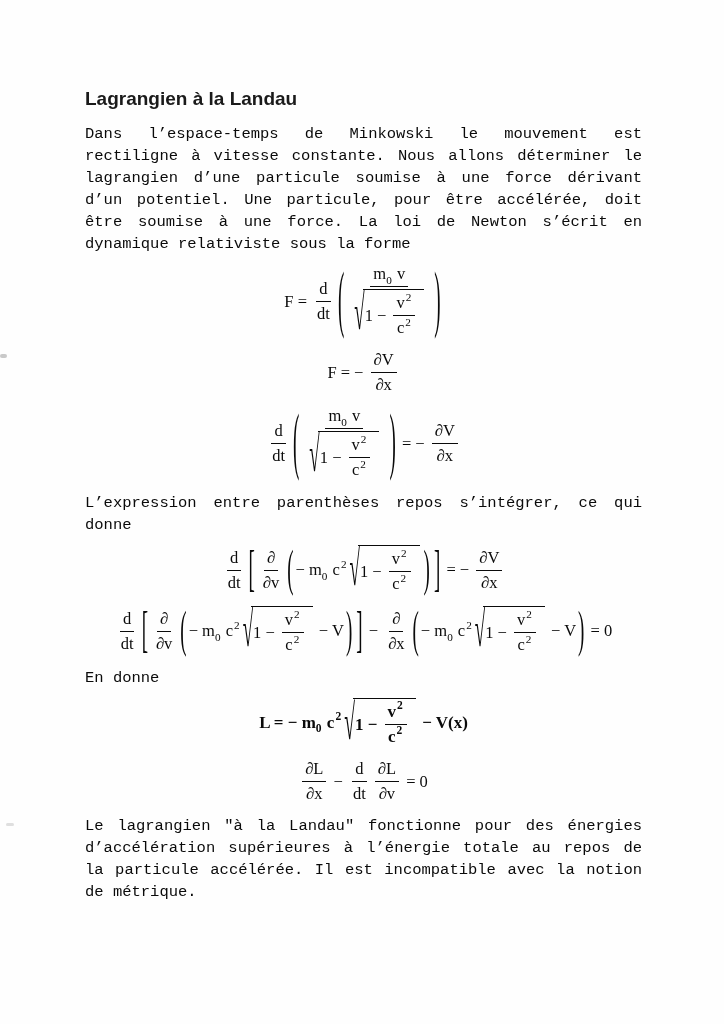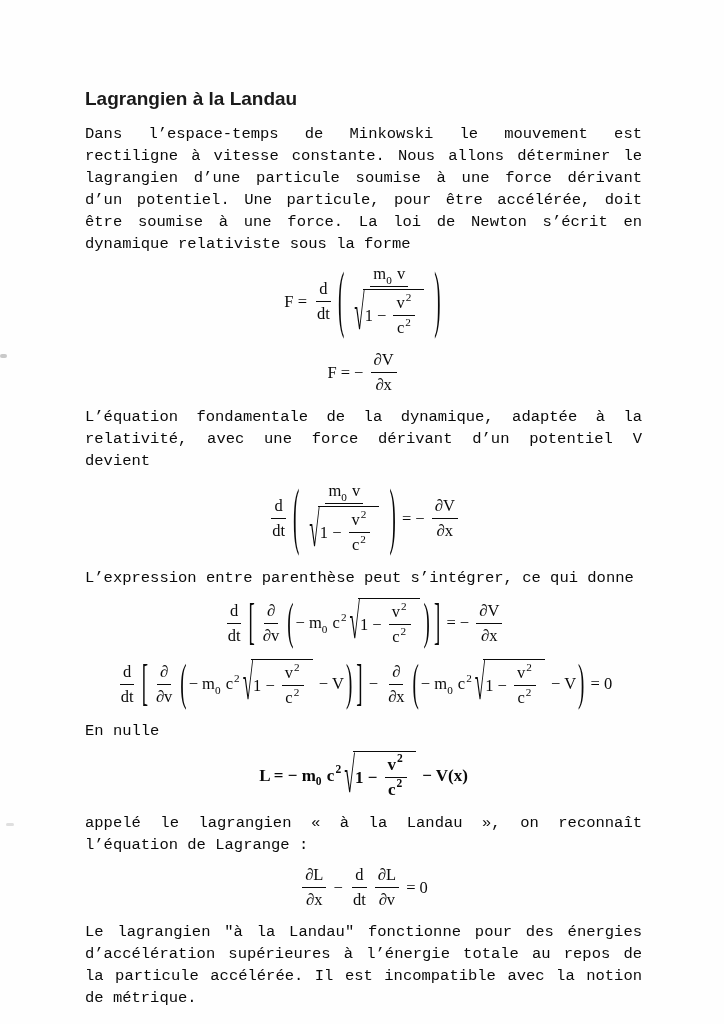--- a/index.html
+++ b/index.html
@@ -100,21 +100,20 @@
           <span class="num">
             <span class="mt">∂V</span>
           </span>
           <span class="den">
             <span class="mt">∂x</span>
           </span>
         </span>
       </span>
     </figure>
 
-  <p class="body-text">L’équation fondamentale de la dynamique, adaptée à la relativité, avec une force dérivant d’un potentiel V devient</p>
 
   <figure class="equation">
       <span class="mrow">
         <span class="mfrac">
           <span class="num">
             <span class="mt">d</span>
           </span>
           <span class="den">
             <span class="mt">dt</span>
           </span>
@@ -163,21 +162,21 @@
           <span class="num">
             <span class="mt">∂V</span>
           </span>
           <span class="den">
             <span class="mt">∂x</span>
           </span>
         </span>
       </span>
     </figure>
 
-  <p class="body-text">L’expression entre parenthèse peut s’intégrer, ce qui donne</p>
+  <p class="body-text">L’expression entre parenthèses repos s’intégrer, ce qui donne</p>
 
   <figure class="equation">
       <span class="mrow">
         <span class="mfrac">
           <span class="num">
             <span class="mt">d</span>
           </span>
           <span class="den">
             <span class="mt">dt</span>
           </span>
@@ -347,21 +346,21 @@
               </span>
               <span class="mt"> − V</span>
             </span>
           </span>
           <span class="fglyph" style="transform: scaleY(2.64);">)</span>
         </span>
         <span class="mt"> = 0</span>
       </span>
     </figure>
 
-  <p class="body-text">En nulle</p>
+  <p class="body-text">En donne</p>
 
   <figure class="equation bold">
       <span class="mrow">
         <span class="mt">L = − m</span>
         <span class="msub">0</span>
         <span class="mt"> c</span>
         <span class="msup">2</span>
         <span class="msqrt">
           <span class="radglyph" style="transform: scaleY(2.56);">√</span>
           <span class="radcnt">
@@ -381,21 +380,20 @@
                   </span>
                 </span>
               </span>
             </span>
           </span>
         </span>
         <span class="mt"> − V(x)</span>
       </span>
     </figure>
 
-  <p class="body-text">appelé le lagrangien « à la Landau », on reconnaît l’équation de Lagrange :</p>
 
   <figure class="equation">
       <span class="mrow">
         <span class="mfrac">
           <span class="num">
             <span class="mt">∂L</span>
           </span>
           <span class="den">
             <span class="mt">∂x</span>
           </span>

